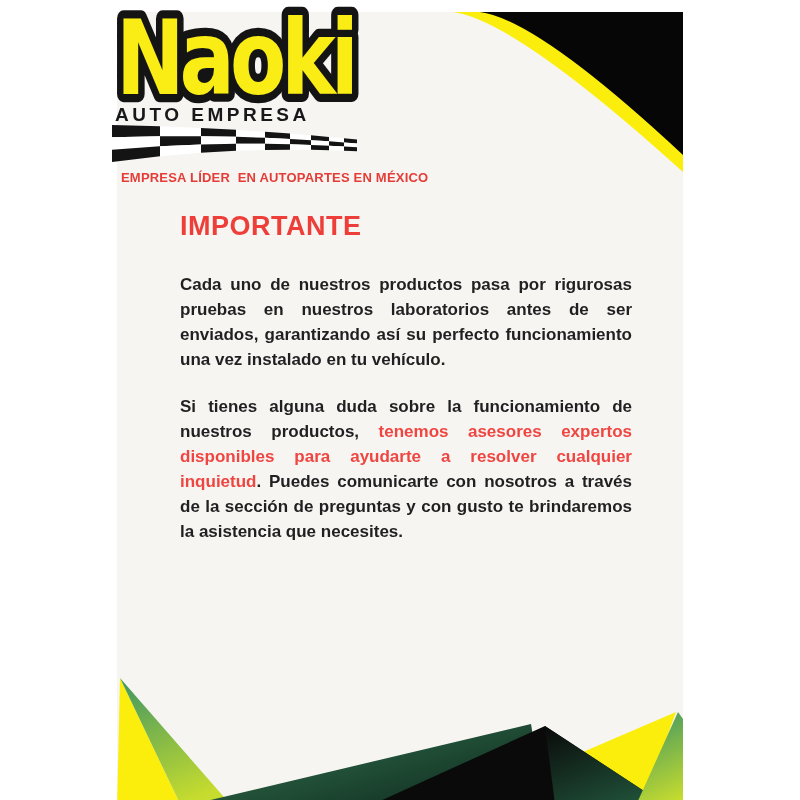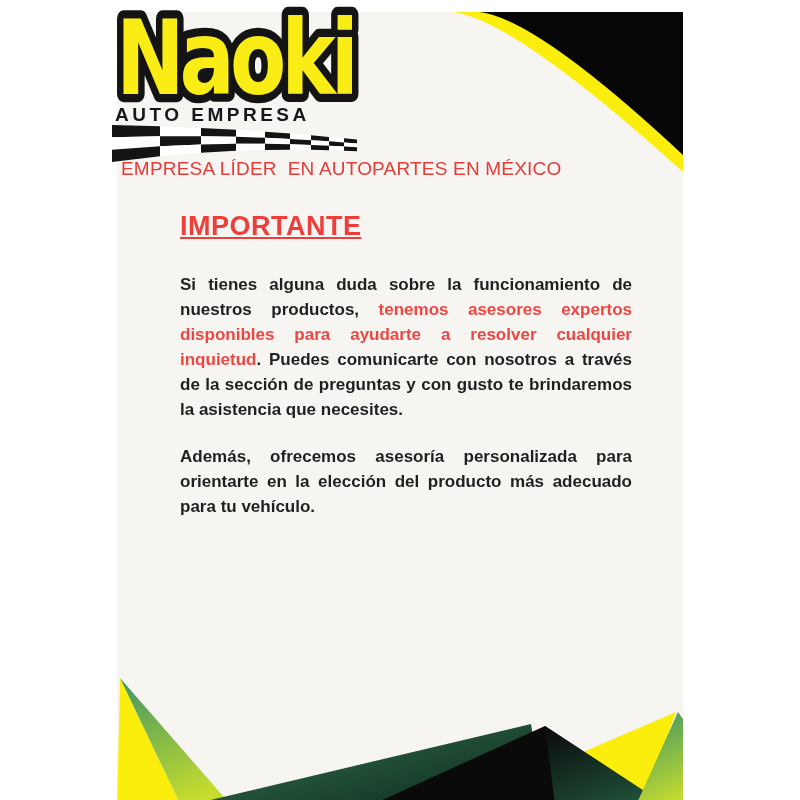--- a/index.html
+++ b/index.html
@@ -12,28 +12,28 @@
   .logo-svg{position:absolute;left:112px;top:-2px;overflow:visible;}
   .logo-svg text{
     font-family:"DejaVu Sans", sans-serif;
     font-weight:bold;font-size:82px;letter-spacing:-5px;
     fill:var(--logo-yellow);stroke:var(--flag-black);stroke-width:13px;
     paint-order:stroke fill;stroke-linejoin:round;
   }
   .subtext{position:absolute;left:115px;top:92px;
     font-size:19px;font-weight:bold;letter-spacing:3.5px;color:#18181a;}
   .flag-svg{position:absolute;left:112px;top:111px;}
-  .tagline{position:absolute;left:121px;top:146px;
-    font-size:19px;font-weight:normal;color:var(--tagline-red);
+  .tagline{position:absolute;left:121px;top:158px;
+    font-size:13px;font-weight:bold;color:var(--tagline-red);
     letter-spacing:.2px;white-space:pre;}
 
   
   .content{position:absolute;left:180px;top:200px;width:452px;}
   .heading{margin:0 0 32px 0;font-size:27px;line-height:28px;
-    font-weight:bold;letter-spacing:.5px;color:var(--heading-red);text-decoration:underline;}
+    font-weight:bold;letter-spacing:.5px;color:var(--heading-red);}
   .content p{margin:0 0 22px 0;font-size:17px;line-height:25px;
     font-weight:bold;color:var(--body-text);text-align:justify;}
   .hl{color:var(--highlight-red);}
 </style>
 </head>
 <body>
 
 <div class="page">
 
   <svg class="bg" viewBox="0 0 800 800">
@@ -107,17 +107,17 @@
         <polygon points="217,22.746923333333335 232,23.554773333333333 232,27.66912 217,27.164820000000002" style="fill:#ffffff"></polygon>
         <polygon points="232,15.326080000000001 245,16.614250000000002 245,20.491 232,19.440426666666667" style="fill:var(--flag-black)"></polygon>
         <polygon points="232,19.440426666666667 245,20.491 245,24.36775 232,23.554773333333333" style="fill:#ffffff"></polygon>
         <polygon points="232,23.554773333333333 245,24.36775 245,28.244500000000002 232,27.66912" style="fill:var(--flag-black)"></polygon>
       </svg>
     <div class="tagline">EMPRESA LÍDER  EN AUTOPARTES EN MÉXICO</div>
   </header>
 
   <main class="content">
     <h1 class="heading">IMPORTANTE</h1>
+    <p>Cada uno de nuestros productos pasa por rigurosas pruebas en nuestros laboratorios antes de ser enviados, garantizando así su perfecto funcionamiento una vez instalado en tu vehículo.</p>
     <p><span>Si tienes alguna duda sobre la funcionamiento de nuestros productos, </span><span class="hl">tenemos asesores expertos disponibles para ayudarte a resolver cualquier inquietud</span><span>. Puedes comunicarte con nosotros a través de la sección de preguntas y con gusto te brindaremos la asistencia que necesites.</span></p>
-    <p>Además, ofrecemos asesoría personalizada para orientarte en la elección del producto más adecuado para tu vehículo.</p>
   </main>
 
 </div>
 
 </body></html>

